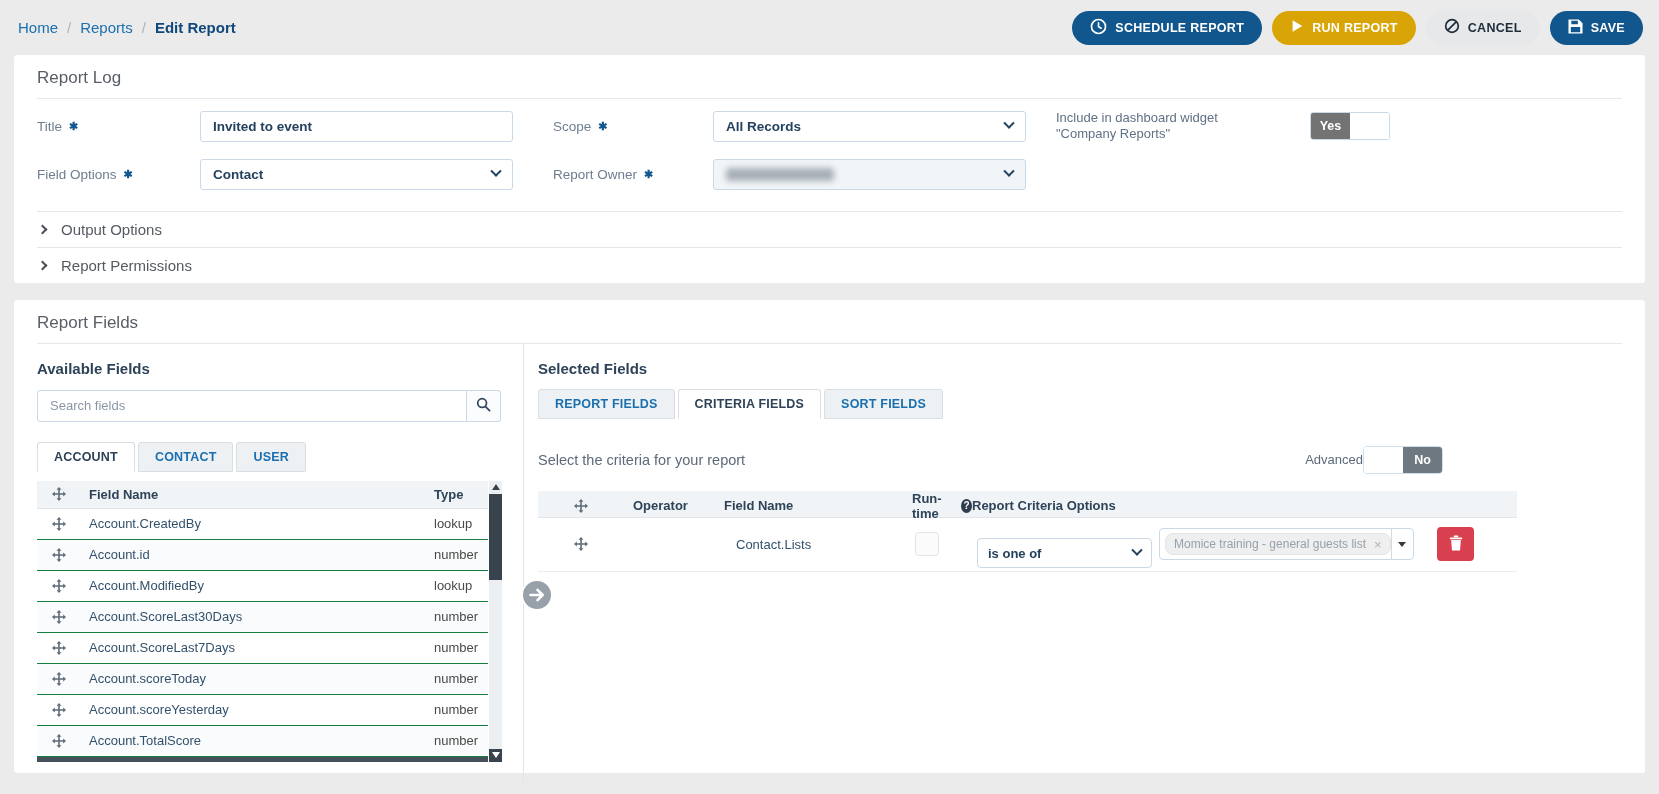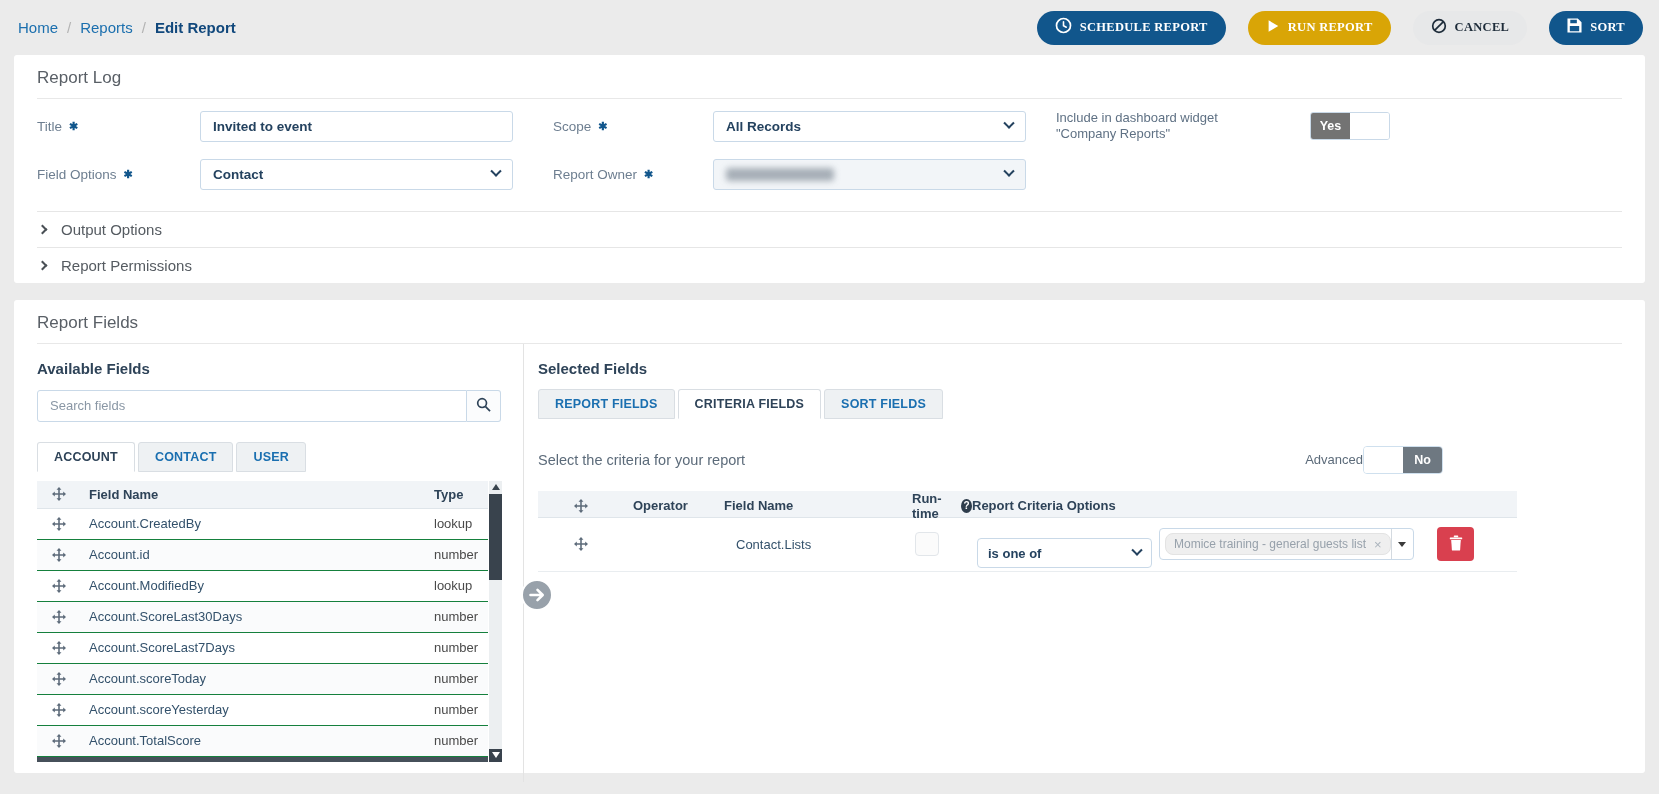--- a/index.html
+++ b/index.html
@@ -5,21 +5,21 @@
   * { margin:0; padding:0; box-sizing:border-box; }
   html,body { width:1659px; height:794px; overflow:hidden; }
   body { background:#ebebeb; font-family:"Liberation Sans", sans-serif; color:#2e4358; }
 
   
   .topbar { height:55px; display:flex; align-items:center; justify-content:space-between; padding:0 16px 0 18px; }
   .breadcrumb { display:flex; align-items:center; gap:9px; font-size:15px; }
   .crumb-link { color:#1b6fae; cursor:pointer; }
   .crumb-sep { color:#b3b3b3; }
   .crumb-current { color:#11487c; font-weight:bold; }
-  .actions { display:flex; align-items:flex-end; gap:22px;font-family:Liberation Serif, serif; }
+  .actions { display:flex; align-items:flex-end; gap:10px; }
   .btn { height:34px; border:none; border-radius:17px; display:flex; align-items:center; gap:8px;
          padding:0 18px; font-family:inherit; font-size:12.5px; font-weight:bold; letter-spacing:.3px; cursor:pointer; }
   .btn-primary { background:#11568c; color:#fff; }
   .btn-gold { background:#d9a506; color:#fff; }
   .btn-light { background:#e7e8e9; color:#1e2c3a; }
 
   
   .card { background:#fff; margin:0 14px; border-radius:3px; }
   .card-title-wrap { margin:0 23px; padding:13px 0 10px; border-bottom:1px solid #e8e8e8; }
   .card-title { font-size:17px; color:#595f66; font-weight:normal; }
@@ -160,21 +160,21 @@
       <span><svg width="16" height="16" viewBox="0 0 16 16">
             <circle cx="8" cy="8" r="6.3" fill="none" stroke="#1e2c3a" stroke-width="1.7"></circle>
             <line x1="3.8" y1="12.2" x2="12.2" y2="3.8" stroke="#1e2c3a" stroke-width="1.7"></line>
           </svg></span>
       <span>CANCEL</span>
     </button>
     <button class="btn btn-primary">
       <span><svg width="15" height="15" viewBox="0 0 16 16">
             <path fill="#fff" fill-rule="evenodd" d="M0.5 0.5 H11.5 L15.5 4.5 V15.5 H0.5 Z M3.5 1.8 V5.5 H10.5 V1.8 Z M3 8.5 H13 V14.2 H3 Z"></path>
           </svg></span>
-      <span>SORT</span>
+      <span>SAVE</span>
     </button>
   </div>
 </div>
 
 <div class="card">
   <div class="card-title-wrap">
     <div class="card-title">Report Log</div>
   </div>
 
   <div class="form-area">

